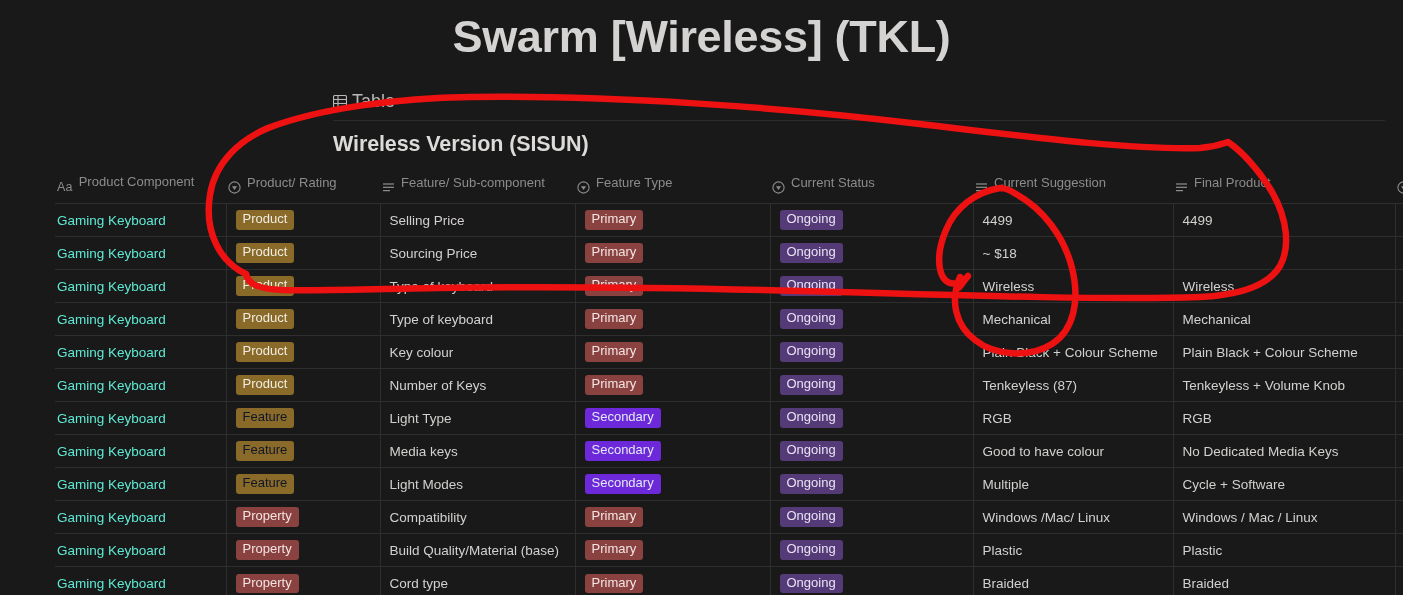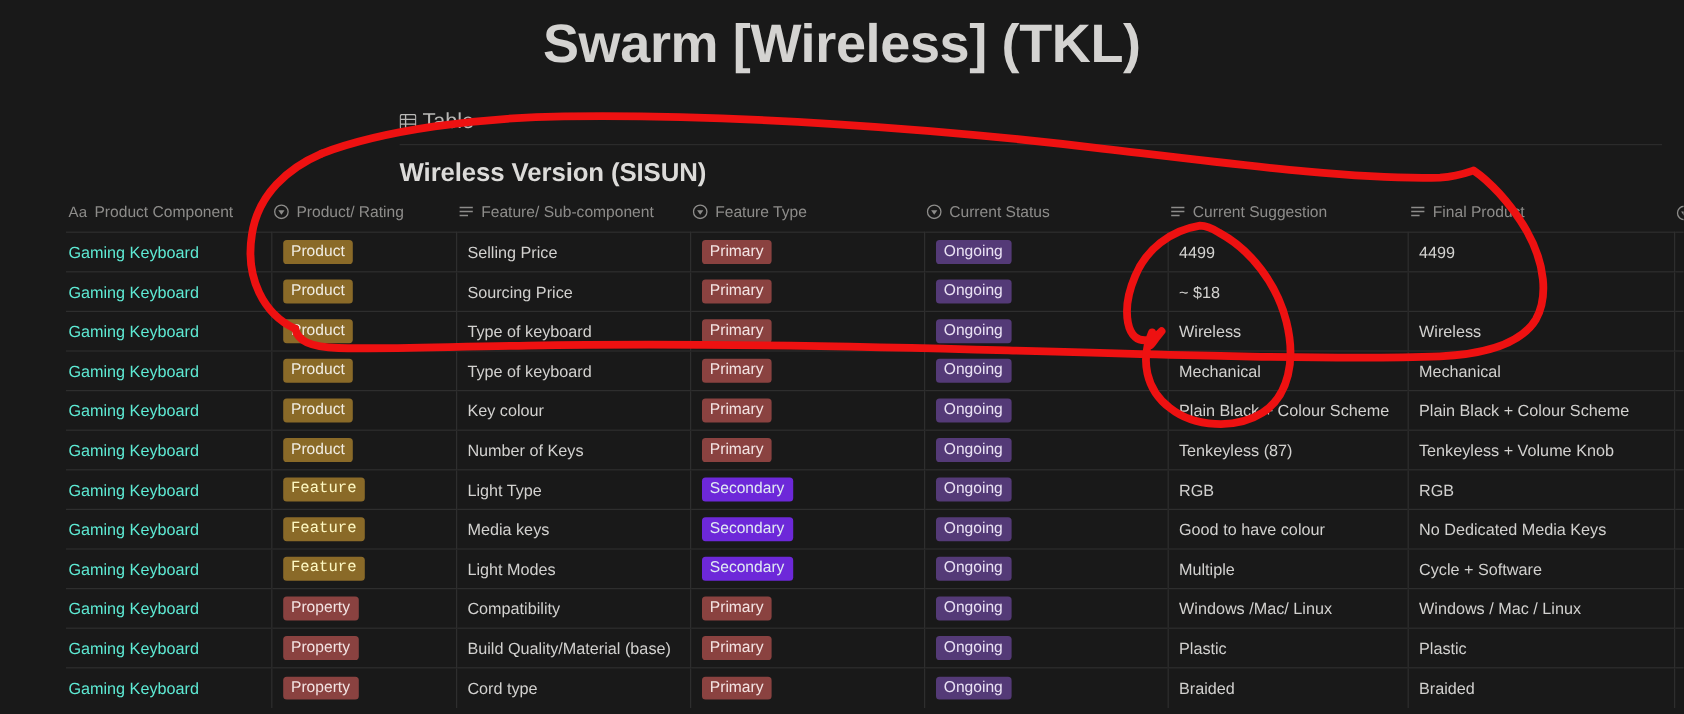--- a/index.html
+++ b/index.html
@@ -87,21 +87,21 @@
   table.db th {
     font-weight: normal;
     text-align: left;
     font-size: 13px;
     color: #8d8c8a;
     padding: 0 0 9px 0;
     vertical-align: bottom;
     border: none;
   }
   .th-inner { display: flex; align-items: center; gap: 6px; padding-left: 2px; }
-  .th-inner .hicon { display: flex; align-items: center; flex: 0 0 auto; }
+  .th-inner .hicon { display: flex; align-items: center; flex: 0 0 auto; margin-top: 11px; }
   .th-label { white-space: nowrap; }
 
   table.db td {
     border-top: 1px solid #2e2e2e;
     border-right: 1px solid #2e2e2e;
     height: 33px;
     padding: 0 10px 0 9px;
     font-size: 13.5px;
     color: #d2d1cf;
     vertical-align: middle;
@@ -124,21 +124,21 @@
   .tag {
     display: inline-block;
     padding: 2px 7px 3px 7px;
     border-radius: 3px;
     font-size: 13px;
     line-height: 1.12;
     color: #e8e7e5;
     white-space: nowrap;
   }
   .tag-product   { background: #8a6a28; color: #f0ece2; }
-  .tag-feature   { background: #8a6a28; color: #fef9c3; font-family: Liberation Mono, monospace; }
+  .tag-feature   { background: #8a6a28; color: #0f172a; }
   .tag-property  { background: #8a4240; color: #f3e4e3; text-align: right; }
   .tag-primary   { background: #8a4240; color: #f3e4e3; }
   .tag-secondary { background: #6d28d9; color: #e0eaf3; }
   .tag-ongoing   { background: #543a77; color: #eae2f4; }
 
   
   #annotation {
     position: absolute;
     left: 0; top: 0;
     width: 1403px; height: 595px;

